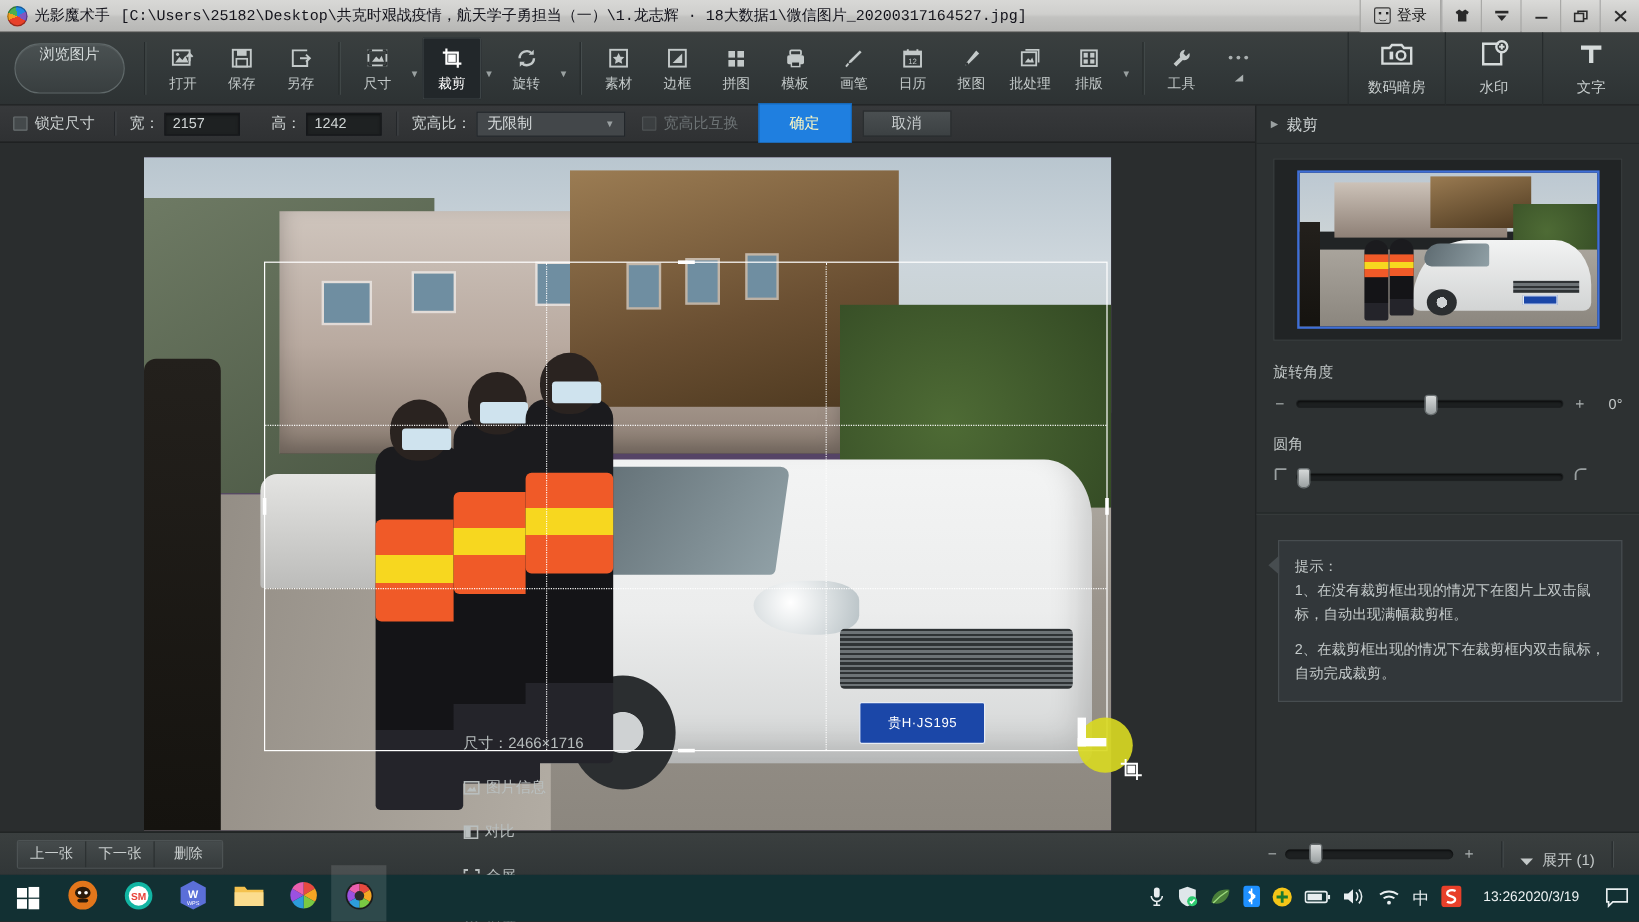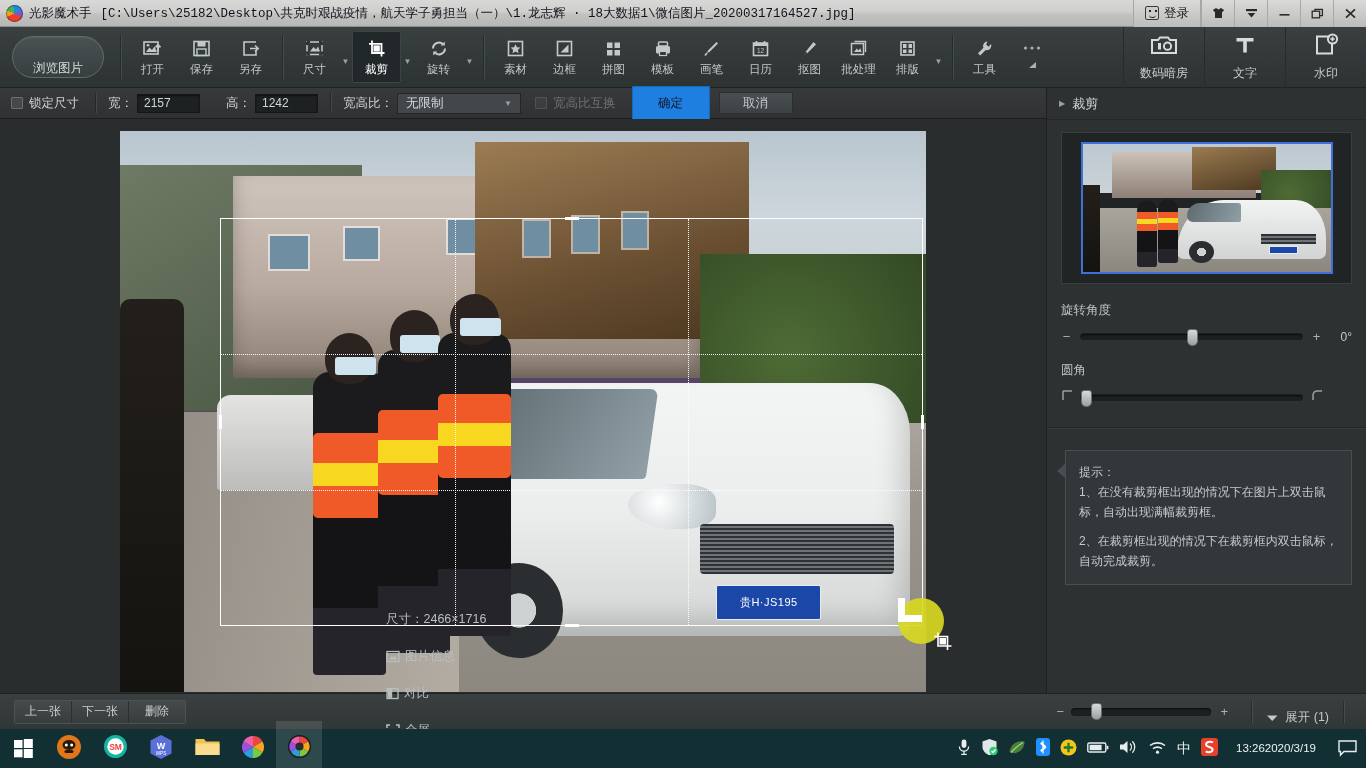--- a/index.html
+++ b/index.html
@@ -71,21 +71,21 @@
     position: absolute; top: 27px; left: 0; width: 1366px; height: 61px;
     background: linear-gradient(to bottom,#3a3f3f 0%, #33393a 50%, #2d3233 100%);
     border-bottom: 1px solid #1e2223;
     display: flex; align-items: center;
   }
   .browse-btn {
     margin-left: 12px; width: 92px; height: 42px;
     border-radius: 21px; border: 1px solid #60696a;
     background: linear-gradient(to bottom,#4a5152,#383e3f);
     color: #d6dcdc; font-size: 12.5px;
-    display: flex; align-items: flex-end; justify-content: center;
+    display: flex; align-items: flex-start; justify-content: center;
     box-shadow: inset 0 1px 0 rgba(255,255,255,.07);
   }
   .tgroup { display: flex; align-items: center; height: 52px; padding: 0 3px; }
   .tsep { width: 1px; height: 44px; background: #262b2c; box-shadow: 1px 0 0 #454c4d; margin: 0 4px; }
   .titem {
     width: 49px; height: 52px; display: flex; flex-direction: column;
     align-items: center; justify-content: center; gap: 3px;
     color: #c3c9c9; font-size: 11.5px; border-radius: 2px;
   }
   .titem.active { background: #22272a; box-shadow: inset 0 0 0 1px #3d4446; color: #fff; }
@@ -126,21 +126,21 @@
     color: #cfd4d4; font-size: 12px; display: flex; align-items: center;
     padding-left: 6px; box-shadow: inset 0 1px 2px rgba(0,0,0,.5);
   }
   .sel {
     width: 124px; height: 21px; background: #43474a; border: 1px solid #22262a;
     color: #d6dadb; font-size: 12.5px; display: flex; align-items: center;
     padding-left: 8px; position: relative;
   }
   .sel .caret { position: absolute; right: 8px; color: #9aa0a2; font-size: 8px; }
   .btn-ok {
-    width: 78px; height: 34px; background: #1f7fe0; color: #0f172a; font-size: 12.5px;
+    width: 78px; height: 34px; background: #1f7fe0; color: #fef9c3; font-size: 12.5px;
     display: flex; align-items: center; justify-content: center; border: 1px solid #1668b8;
   }
   .btn-cancel {
     width: 74px; height: 22px; background: linear-gradient(to bottom,#4a4f51,#3c4143);
     color: #c9cecf; font-size: 12.5px;
     display: flex; align-items: center; justify-content: center; border: 1px solid #2a2e30;
   }
   .dim { color: #6d7375; }
 
   
@@ -609,35 +609,35 @@
           <svg width="28" height="24" viewBox="0 0 28 24">
             <path d="M2 7 L8 7 L10 4.5 L18 4.5 L20 7 L26 7 L26 20 L2 20 Z" fill="none" stroke="#d6dbdb" stroke-width="2"></path>
             <rect x="8" y="10" width="3" height="6.5" fill="#d6dbdb"></rect>
             <circle cx="17.5" cy="13.2" r="3.6" fill="none" stroke="#d6dbdb" stroke-width="2"></circle>
           </svg>
         </span>
         <span>数码暗房</span>
       </div>
       <div class="rtitem">
         <span>
-          <svg width="24" height="24" viewBox="0 0 24 24">
-            <path d="M3.5 5 L20.5 5 L20.5 8.5 L13.8 8.5 L13.8 19.5 L10.2 19.5 L10.2 8.5 L3.5 8.5 Z" fill="#d6dbdb"></path>
-          </svg>
-        </span>
-        <span>文字</span>
-      </div>
-      <div class="rtitem">
-        <span>
           <svg width="26" height="24" viewBox="0 0 26 24">
             <path d="M17 3.5 L4 3.5 L4 20.5 L19 20.5 L19 11" fill="none" stroke="#d6dbdb" stroke-width="2"></path>
             <circle cx="19.5" cy="6" r="4.6" fill="none" stroke="#d6dbdb" stroke-width="2"></circle>
             <path d="M19.5 3.7 L19.5 8.3 M17.2 6 L21.8 6" stroke="#d6dbdb" stroke-width="1.7"></path>
           </svg>
         </span>
         <span>水印</span>
+      </div>
+      <div class="rtitem">
+        <span>
+          <svg width="24" height="24" viewBox="0 0 24 24">
+            <path d="M3.5 5 L20.5 5 L20.5 8.5 L13.8 8.5 L13.8 19.5 L10.2 19.5 L10.2 8.5 L3.5 8.5 Z" fill="#d6dbdb"></path>
+          </svg>
+        </span>
+        <span>文字</span>
       </div>
     </div>
   </div>
 
   <div class="optbar">
     <span class="chk"></span>
     <span class="opt-label">锁定尺寸</span>
     <span class="optsep"></span>
     <span class="opt-label">宽：</span>
     <span class="ifield">2157</span>

